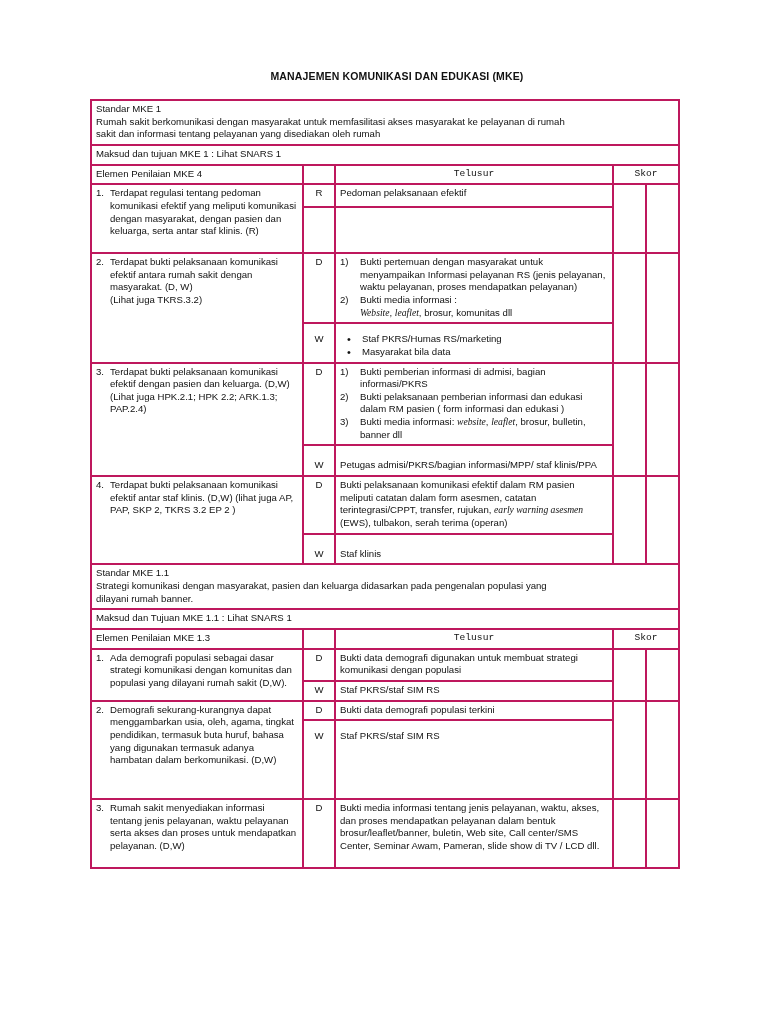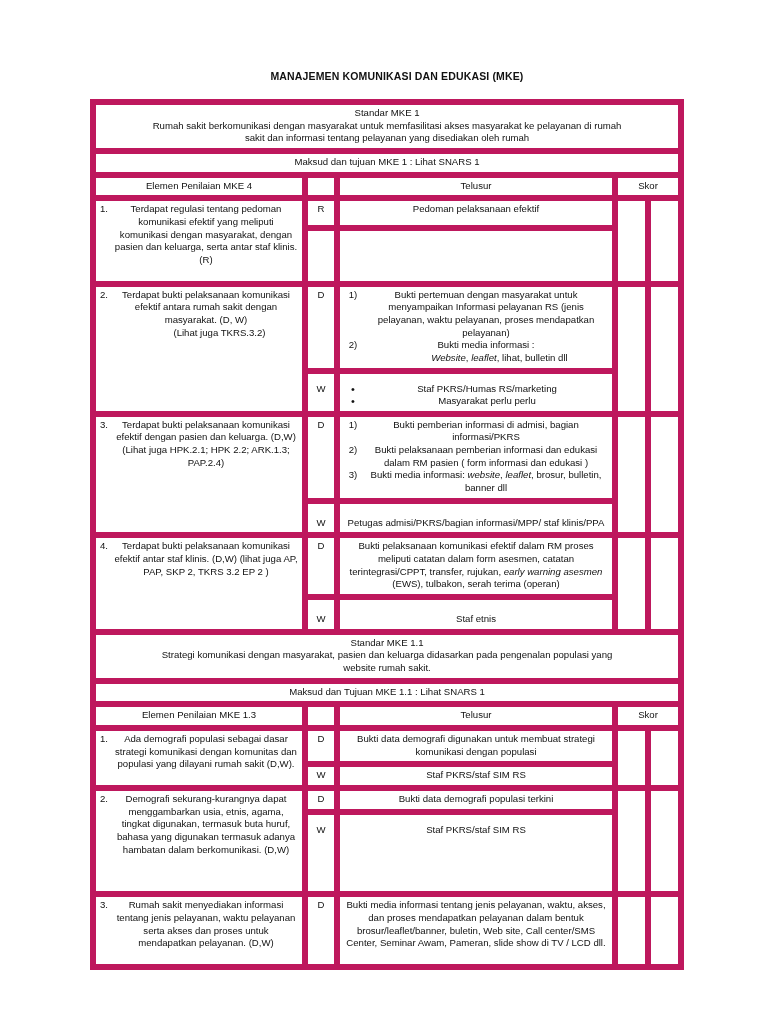--- a/index.html
+++ b/index.html
@@ -32,39 +32,39 @@
   }
   table.mke {
     border-collapse: collapse;
     table-layout: fixed;
     width: 588px;
     margin: 17px 0 0 90px;
     font-size: 9.6px;
     line-height: 1.32;
   }
   table.mke td {
-    border: 6px solid #be185d;
+    border: 2px solid #be185d;
     vertical-align: top;
     padding: 2px 4px 3px 4px;
     background: #fff;
-    text-align: center;
   }
   
   col.c-elemen { width: 212px; }
   col.c-code   { width: 32px; }
   col.c-telusur{ width: 278px; }
   col.c-skor1  { width: 33px; }
   col.c-skor2  { width: 33px; }
 
   .cell-code {
     text-align: center;
     padding-top: 2px;
   }
   .cell-head-center {
     text-align: center;
+    font-family: Liberation Mono, monospace;
   }
   .standar-cell {
     padding: 2px 4px 3px 5px;
   }
   .standar-cell .ln { display: block; }
   .num-item {
     position: relative;
     padding-left: 20px;
     margin: 0;
   }
@@ -90,24 +90,23 @@
     margin: 0;
   }
   .bullet-item > .marker {
     position: absolute;
     left: 7px;
     top: -1px;
     font-size: 11px;
   }
   .spacer-6 { height: 7px; }
   .spacer-10 { height: 11px; }
-  em.it { font-style: italic; }
+  em.it { font-style: italic; font-family: Liberation Serif, serif; }
   .sub-line {
     display: block;
-    margin-left: 27px;
   }
 </style>
 </head>
 <body>
 
 <div class="page">
 
   <div class="doc-title">MANAJEMEN KOMUNIKASI DAN EDUKASI (MKE)</div>
 
   <table class="mke">
@@ -168,36 +167,36 @@
         <td class="cell-code">D</td>
         <td>
           <div class="num-item">
             <span class="marker">1)</span>
             <span>Bukti pertemuan dengan masyarakat untuk menyampaikan Informasi pelayanan RS (jenis pelayanan, waktu pelayanan, proses mendapatkan pelayanan)</span>
           </div>
           <div class="num-item">
             <span class="marker">2)</span>
             <span>Bukti media informasi :</span>
             <span class="sub-line">
-              <em class="it">Website</em><span>, </span><em class="it">leaflet</em><span>, lihat, bulletin dll</span>
+              <em class="it">Website</em><span>, </span><em class="it">leaflet</em><span>, brosur, komunitas dll</span>
             </span>
           </div>
         </td>
         <td rowspan="2"></td>
         <td rowspan="2"></td>
       </tr>
       <tr>
         <td class="cell-code">
           <div class="spacer-6"></div>
           <span>W</span>
         </td>
         <td>
           <div class="spacer-6"></div>
           <div class="bullet-item"><span class="marker">•</span><span>Staf PKRS/Humas RS/marketing</span></div>
-          <div class="bullet-item"><span class="marker">•</span><span>Masyarakat perlu perlu</span></div>
+          <div class="bullet-item"><span class="marker">•</span><span>Masyarakat bila data</span></div>
         </td>
       </tr>
 
       <tr>
         <td rowspan="2">
           <div class="elem-item">
             <span class="marker">3.</span>
             <span>Terdapat bukti pelaksanaan komunikasi efektif dengan pasien dan keluarga. (D,W) (Lihat juga HPK.2.1; HPK 2.2; ARK.1.3; PAP.2.4)</span>
           </div>
         </td>
@@ -232,41 +231,41 @@
 
       <tr>
         <td rowspan="2">
           <div class="elem-item">
             <span class="marker">4.</span>
             <span>Terdapat bukti pelaksanaan komunikasi efektif antar staf klinis. (D,W) (lihat juga AP, PAP, SKP 2, TKRS 3.2 EP 2 )</span>
           </div>
         </td>
         <td class="cell-code">D</td>
         <td>
-          <span>Bukti pelaksanaan komunikasi efektif dalam RM proses meliputi catatan dalam form asesmen, catatan terintegrasi/CPPT, transfer, rujukan, </span><em class="it">early warning asesmen</em><span> (EWS), tulbakon, serah terima (operan)</span>
+          <span>Bukti pelaksanaan komunikasi efektif dalam RM pasien meliputi catatan dalam form asesmen, catatan terintegrasi/CPPT, transfer, rujukan, </span><em class="it">early warning asesmen</em><span> (EWS), tulbakon, serah terima (operan)</span>
         </td>
         <td rowspan="2"></td>
         <td rowspan="2"></td>
       </tr>
       <tr>
         <td class="cell-code">
           <div class="spacer-10"></div>
           <span>W</span>
         </td>
         <td>
           <div class="spacer-10"></div>
-          <span>Staf etnis</span>
+          <span>Staf klinis</span>
         </td>
       </tr>
 
       <tr>
         <td colspan="5" class="standar-cell">
           <span class="ln">Standar MKE 1.1</span>
           <span class="ln">Strategi komunikasi dengan masyarakat, pasien dan keluarga didasarkan pada pengenalan populasi yang</span>
-          <span class="ln">website rumah sakit.</span>
+          <span class="ln">dilayani rumah banner.</span>
         </td>
       </tr>
       <tr>
         <td colspan="5">Maksud dan Tujuan MKE 1.1 : Lihat SNARS 1</td>
       </tr>
       <tr>
         <td>Elemen Penilaian MKE 1.3</td>
         <td></td>
         <td class="cell-head-center">Telusur</td>
         <td colspan="2" class="cell-head-center">Skor</td>
@@ -286,21 +285,21 @@
       </tr>
       <tr>
         <td class="cell-code">W</td>
         <td>Staf PKRS/staf SIM RS</td>
       </tr>
 
       <tr>
         <td rowspan="2">
           <div class="elem-item">
             <span class="marker">2.</span>
-            <span>Demografi sekurang-kurangnya dapat menggambarkan usia, etnis, agama, tingkat digunakan, termasuk buta huruf, bahasa yang digunakan termasuk adanya hambatan dalam berkomunikasi. (D,W)</span>
+            <span>Demografi sekurang-kurangnya dapat menggambarkan usia, oleh, agama, tingkat pendidikan, termasuk buta huruf, bahasa yang digunakan termasuk adanya hambatan dalam berkomunikasi. (D,W)</span>
           </div>
         </td>
         <td class="cell-code">D</td>
         <td>Bukti data demografi populasi terkini</td>
         <td rowspan="2"></td>
         <td rowspan="2"></td>
       </tr>
       <tr>
         <td class="cell-code">
           <div class="spacer-6"></div>

